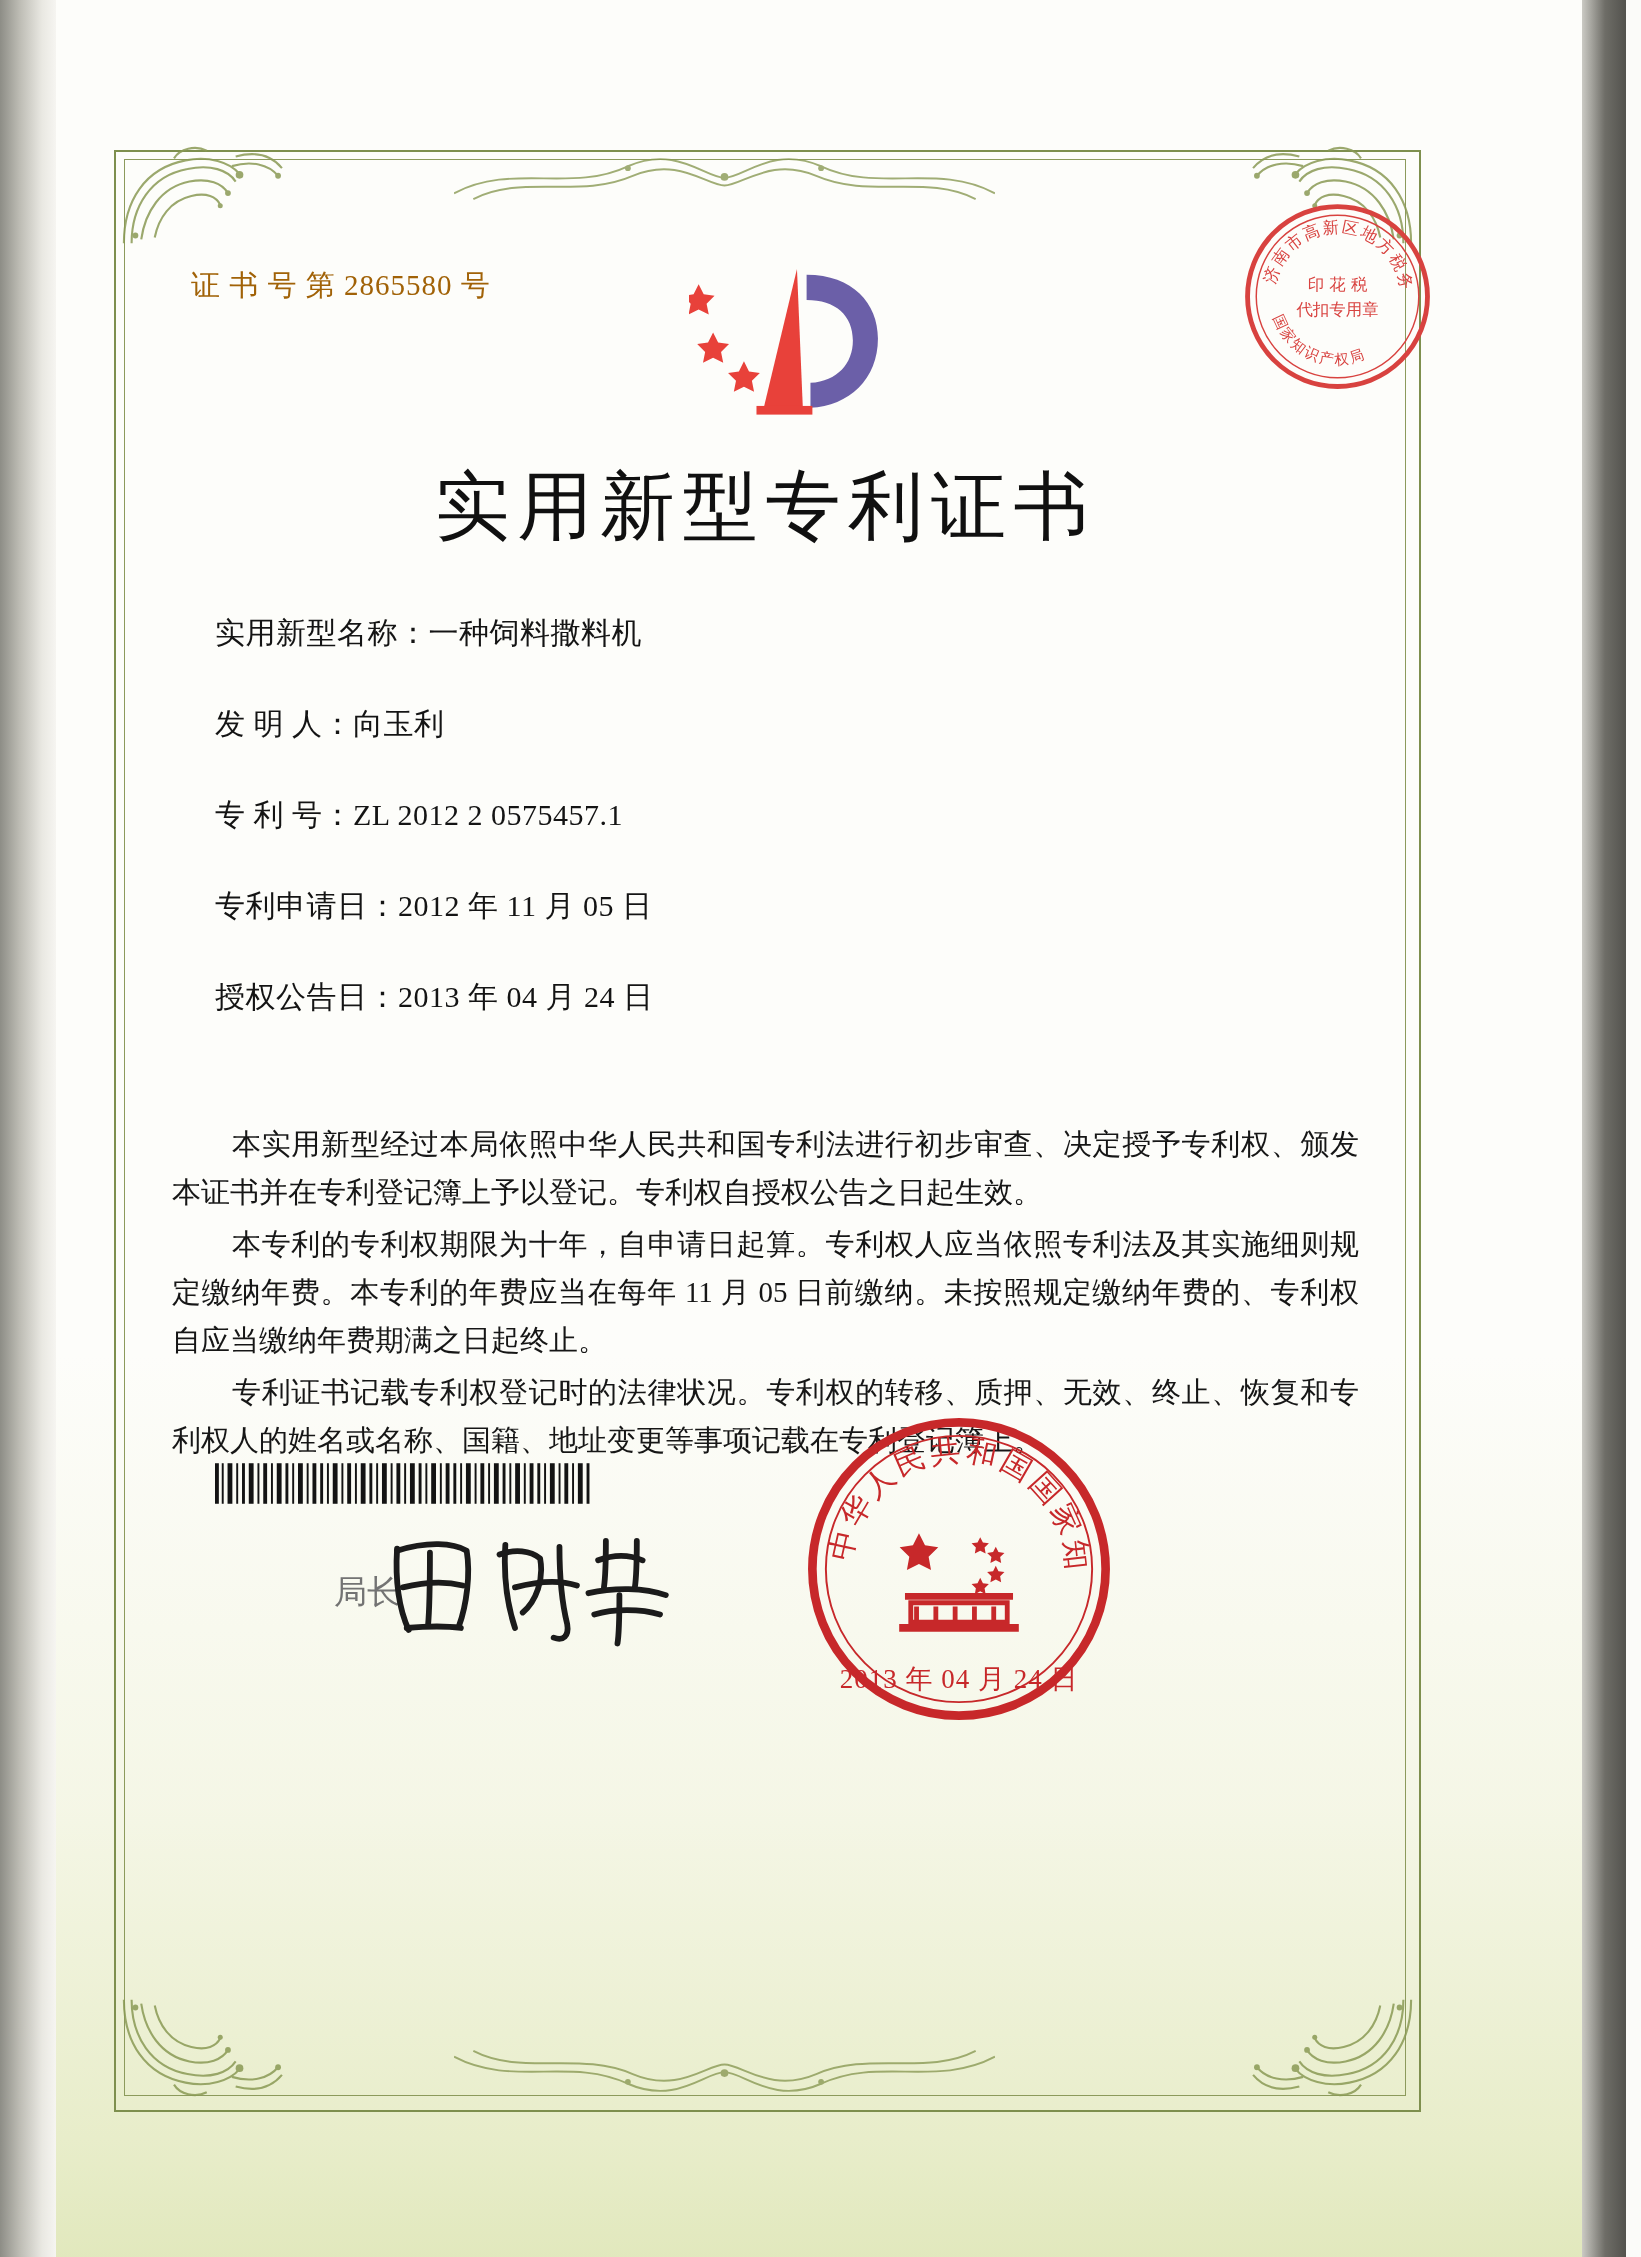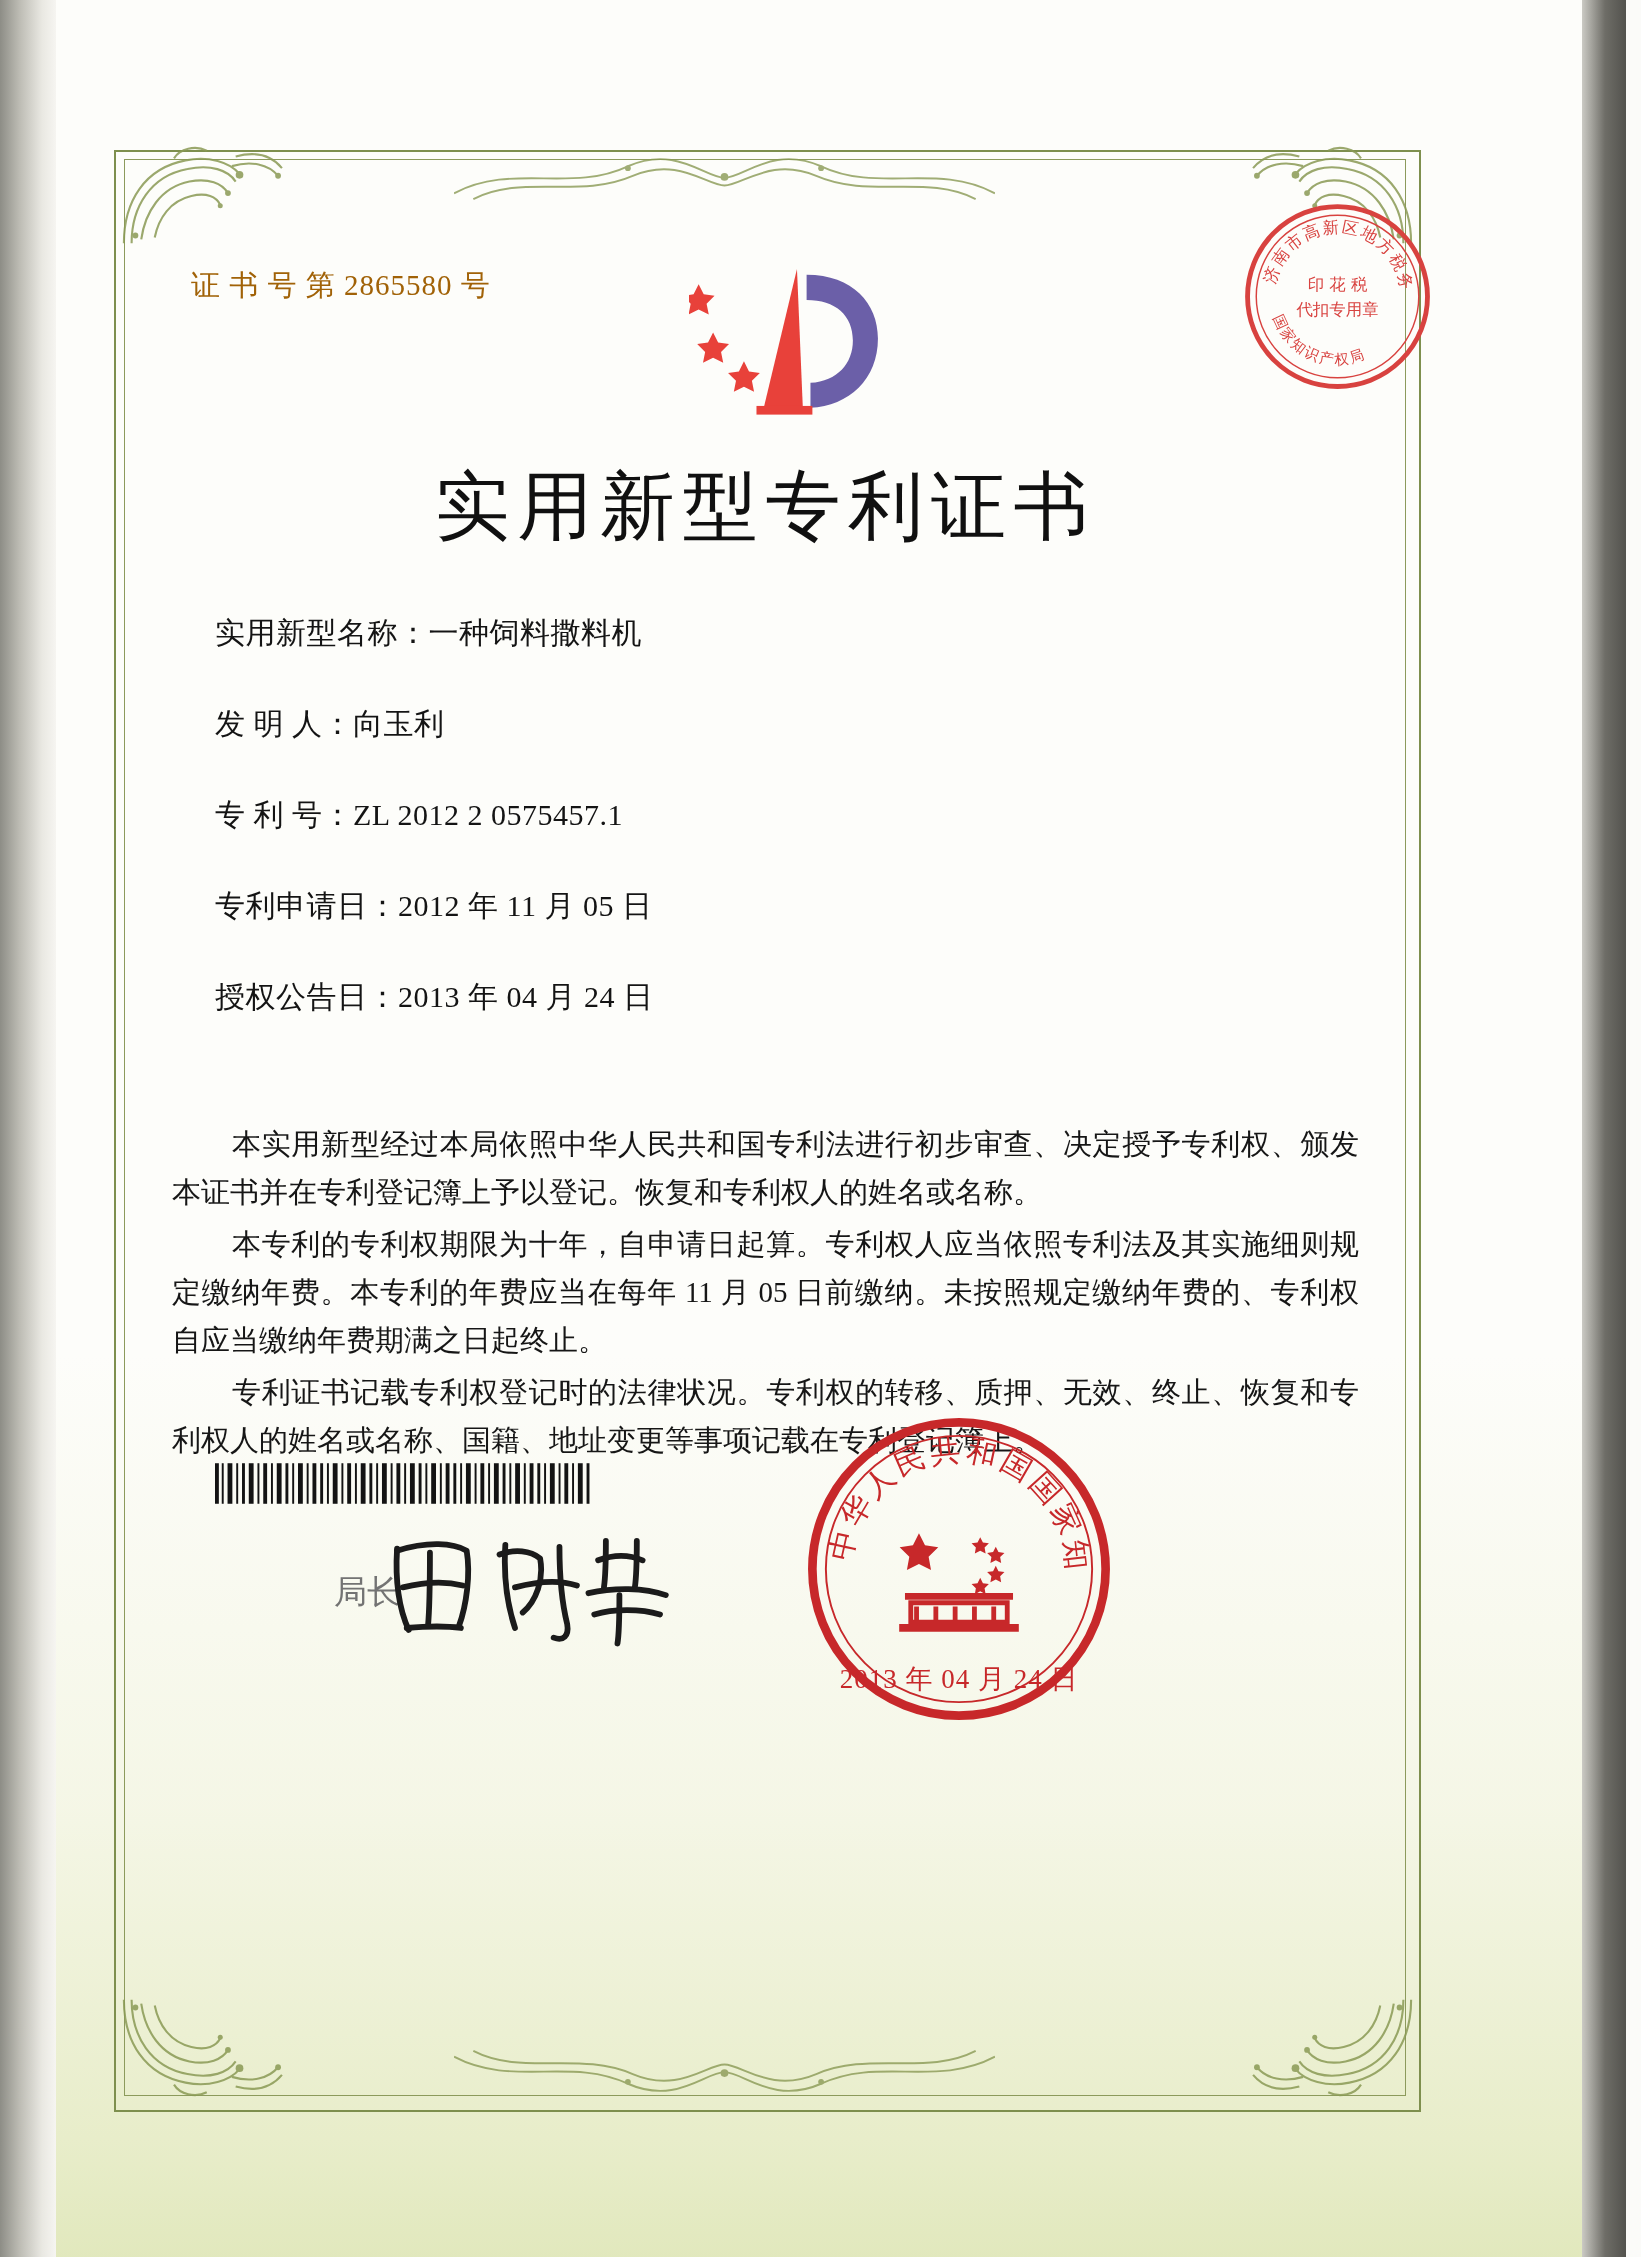--- a/index.html
+++ b/index.html
@@ -277,21 +277,21 @@
       </div>
       <div class="field">
         <span class="lbl">专利申请日：</span><span class="val">2012 年 11 月 05 日</span>
       </div>
       <div class="field">
         <span class="lbl">授权公告日：</span><span class="val">2013 年 04 月 24 日</span>
       </div>
     </div>
 
     <div class="paras">
-      <p class="para">本实用新型经过本局依照中华人民共和国专利法进行初步审查、决定授予专利权、颁发本证书并在专利登记簿上予以登记。恢复和专利权人的姓名或名称。</p>
+      <p class="para">本实用新型经过本局依照中华人民共和国专利法进行初步审查、决定授予专利权、颁发本证书并在专利登记簿上予以登记。专利权自授权公告之日起生效。</p>
       <p class="para">本专利的专利权期限为十年，自申请日起算。专利权人应当依照专利法及其实施细则规定缴纳年费。本专利的年费应当在每年 11 月 05 日前缴纳。未按照规定缴纳年费的、专利权自应当缴纳年费期满之日起终止。</p>
       <p class="para">专利证书记载专利权登记时的法律状况。专利权的转移、质押、无效、终止、恢复和专利权人的姓名或名称、国籍、地址变更等事项记载在专利登记簿上。</p>
     </div>
 
     <div class="barcode">
       <svg class="bars" width="415" height="41" viewBox="0 0 430 42" xmlns="http://www.w3.org/2000/svg">
         <g fill="#131313">
           <rect x="0" y="0" width="4" height="42"></rect>
             <rect x="7" y="0" width="2" height="42"></rect>
           <rect x="13" y="0" width="5" height="42"></rect>

